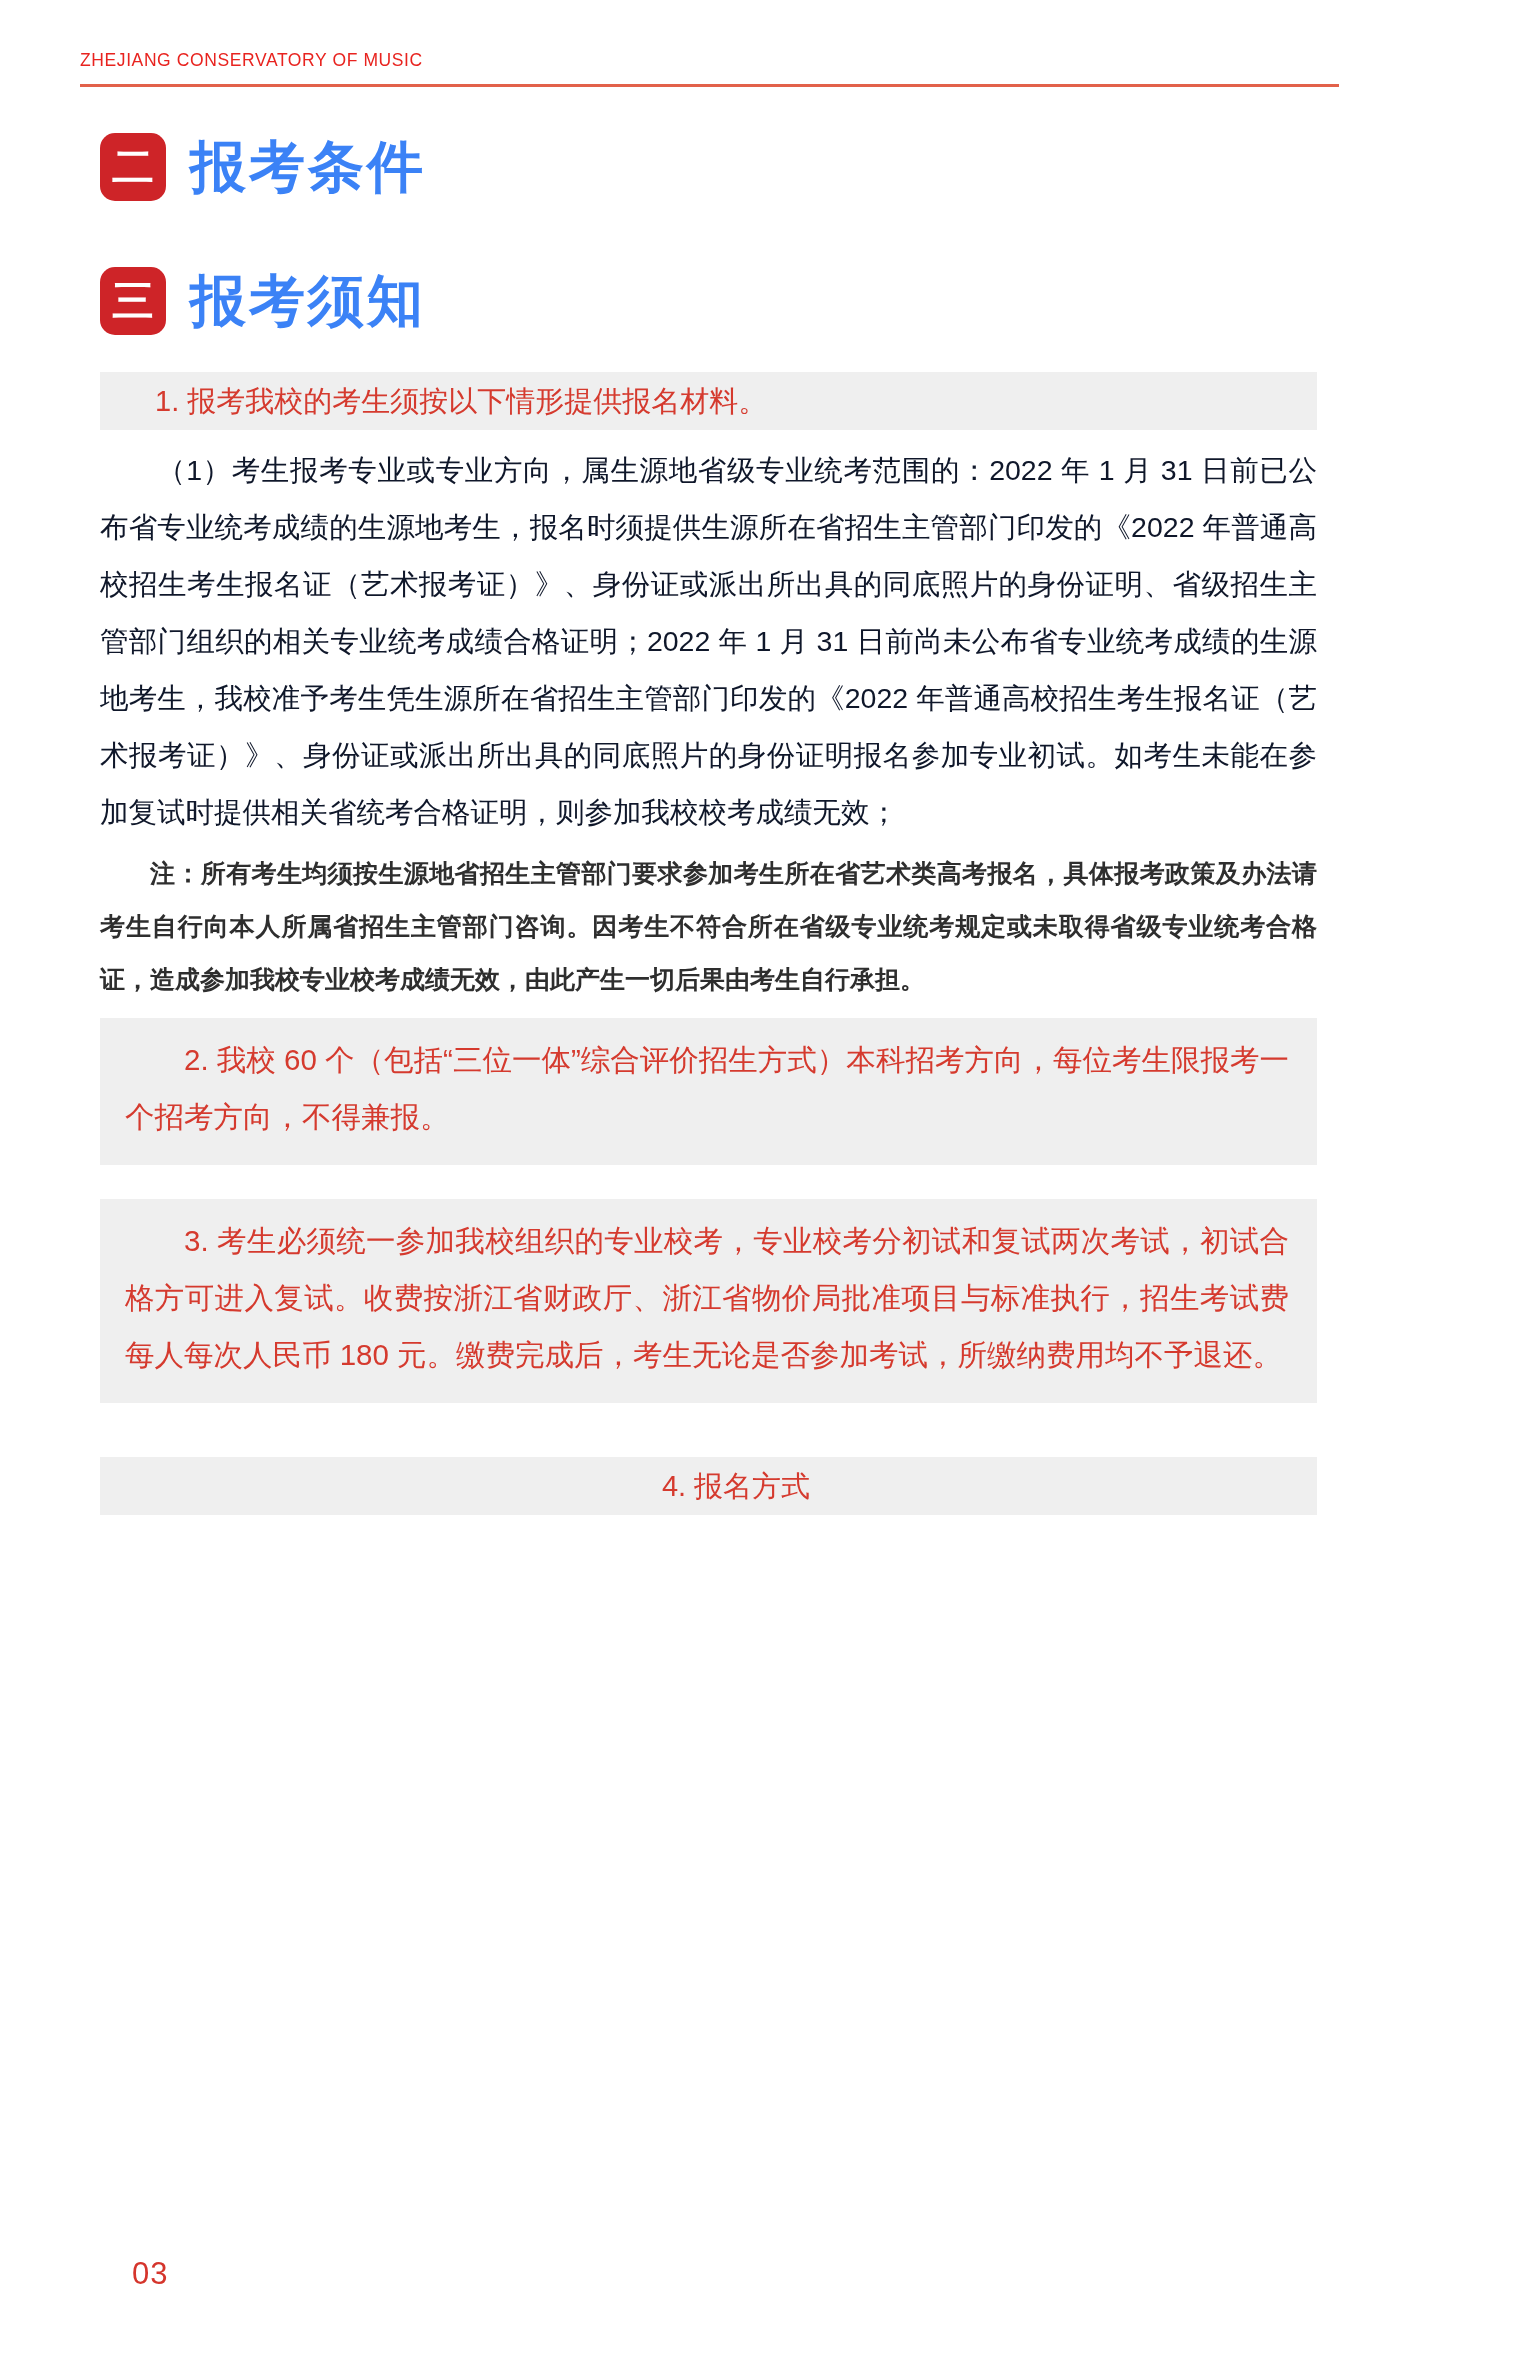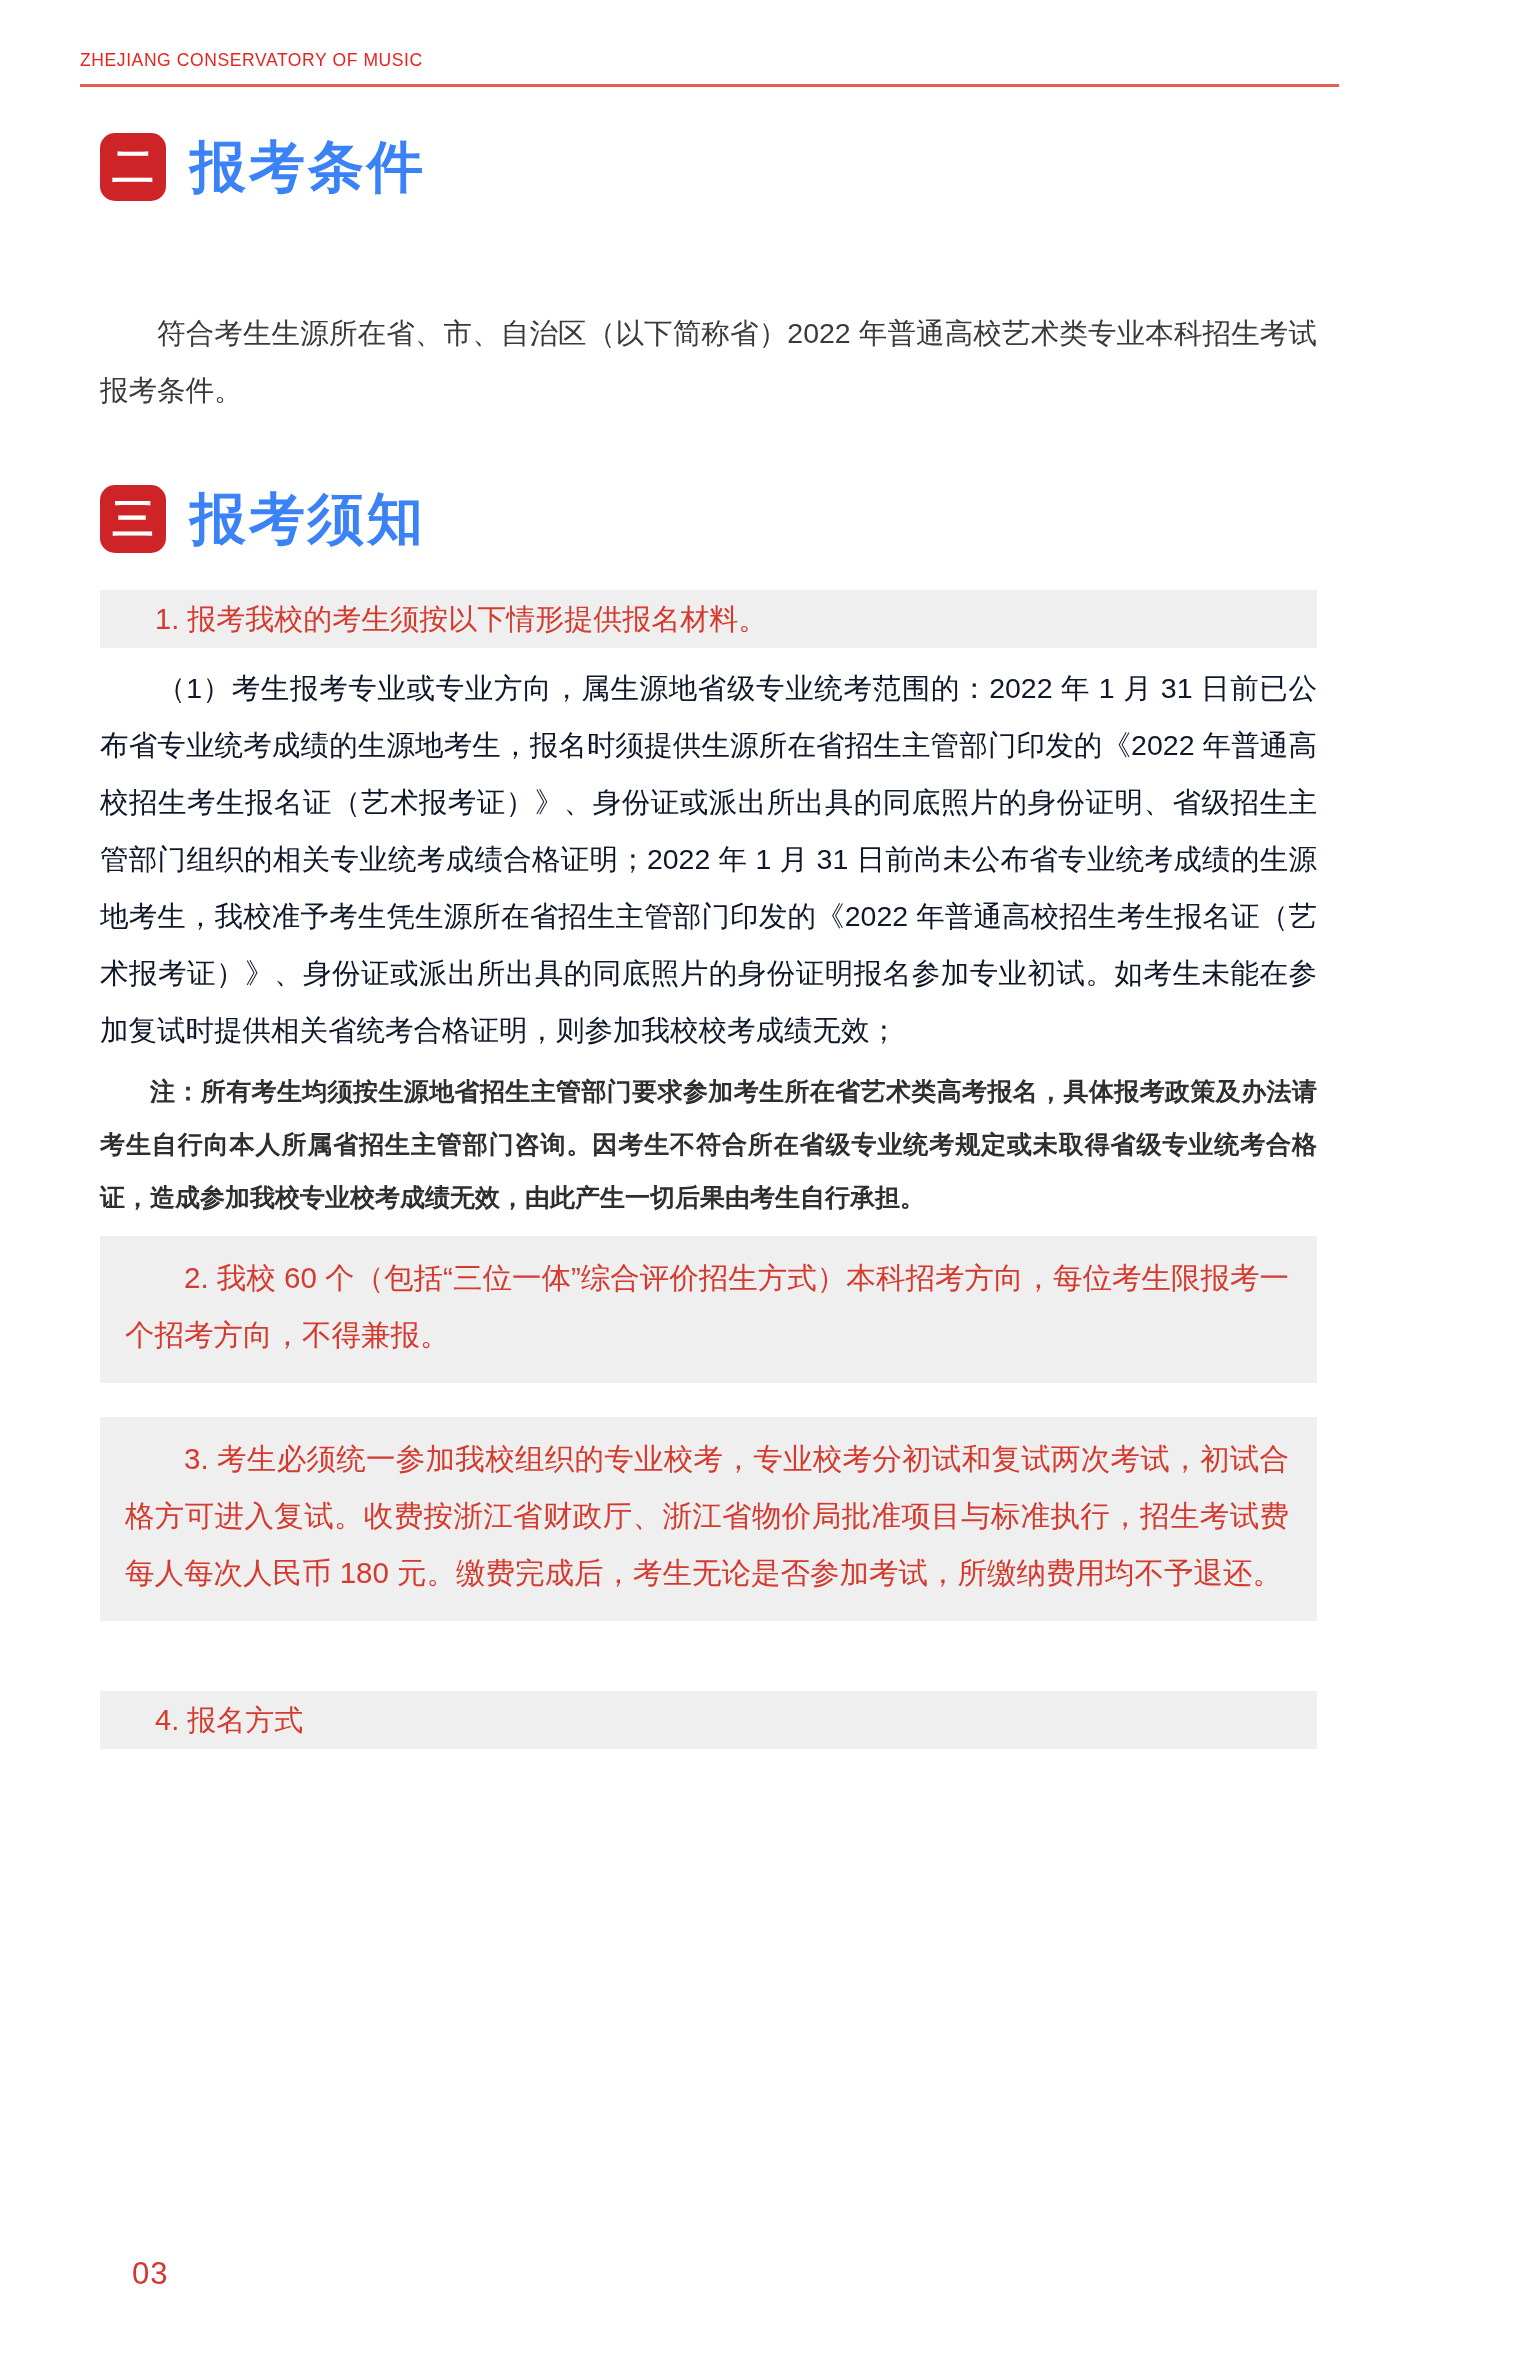--- a/index.html
+++ b/index.html
@@ -94,21 +94,21 @@
     margin-top:12px;
     background:#efefef;
     color:#d53a2e;
     font-size:29.5px;
     line-height:57px;
     padding:13px 28px 20px 25px;
     text-indent:2em;
     text-align:justify;
   }
   .red-block.spaced { margin-top:34px; }
-  .gray-heading.fourth { margin-top:70px; }
+  .gray-heading.fourth { margin-top:54px;text-align:center; }
   
   .footer-page-number {
     position:absolute;
     left:132px;
     top:2256px;
     color:#d5352c;
     font-size:31px;
     letter-spacing:1px;
   }
 </style>
@@ -122,21 +122,20 @@
     <div class="header-rule"></div>
   </div>
 
   <div class="content">
 
     <div class="section-header first">
       <div class="section-badge">二</div>
       <div class="section-title">报考条件</div>
     </div>
 
-    <p class="intro-para">符合考生生源所在省、市、自治区（以下简称省）2022 年普通高校艺术类专业本科招生考试报考条件。</p>
 
     <div class="section-header second">
       <div class="section-badge">三</div>
       <div class="section-title">报考须知</div>
     </div>
 
     <div class="gray-heading">1. 报考我校的考生须按以下情形提供报名材料。</div>
 
     <p class="body-para">（1）考生报考专业或专业方向，属生源地省级专业统考范围的：2022 年 1 月 31 日前已公布省专业统考成绩的生源地考生，报名时须提供生源所在省招生主管部门印发的《2022 年普通高校招生考生报名证（艺术报考证）》、身份证或派出所出具的同底照片的身份证明、省级招生主管部门组织的相关专业统考成绩合格证明；2022 年 1 月 31 日前尚未公布省专业统考成绩的生源地考生，我校准予考生凭生源所在省招生主管部门印发的《2022 年普通高校招生考生报名证（艺术报考证）》、身份证或派出所出具的同底照片的身份证明报名参加专业初试。如考生未能在参加复试时提供相关省统考合格证明，则参加我校校考成绩无效；</p>
 

